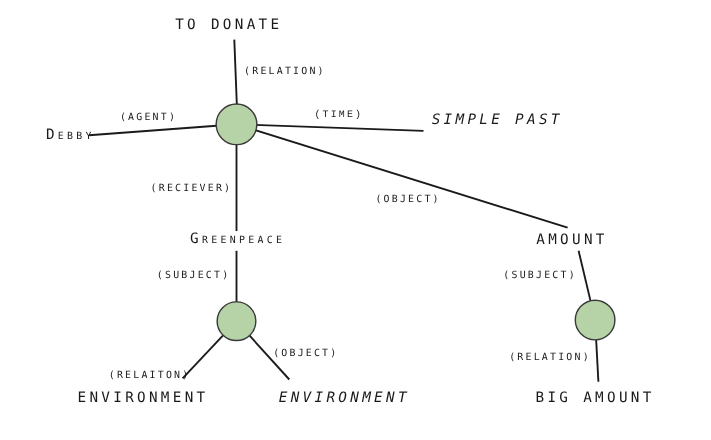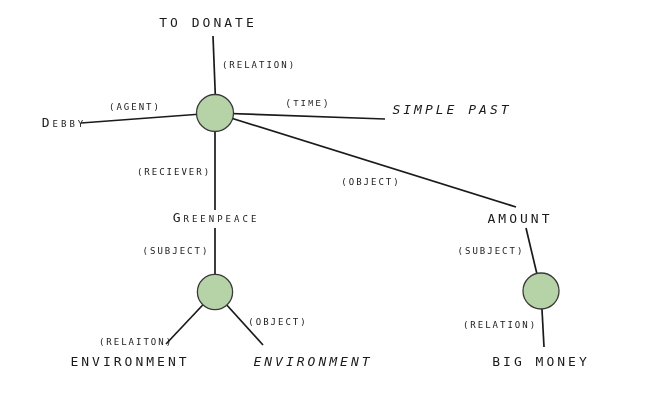--- a/index.html
+++ b/index.html
@@ -66,21 +66,21 @@
     <circle cx="541" cy="291" r="18"></circle>
   </svg>
 
   <div class="node-label" style="left:208px; top:15px;">TO DONATE</div>
   <div class="node-label" style="left:41px;  top:115px;padding-left:46px;">Debby</div>
   <div class="node-label" style="left:452px; top:102px;font-style:italic;">SIMPLE PAST</div>
   <div class="node-label" style="left:216px; top:210px;">Greenpeace</div>
   <div class="node-label" style="left:520px; top:211px;">AMOUNT</div>
   <div class="node-label" style="left:130px; top:354px;">ENVIRONMENT</div>
   <div class="node-label" style="left:313px; top:354px;font-style:italic;">ENVIRONMENT</div>
-  <div class="node-label" style="left:541px; top:354px;">BIG MONEY</div>
+  <div class="node-label" style="left:541px; top:354px;">BIG AMOUNT</div>
 
   <div class="edge-label" style="left:259px; top:60px;">(RELATION)</div>
   <div class="edge-label" style="left:135px; top:102px;">(AGENT)</div>
   <div class="edge-label" style="left:308px; top:99px;font-family:Liberation Mono, monospace;">(TIME)</div>
   <div class="edge-label" style="left:174px; top:167px;">(RECIEVER)</div>
   <div class="edge-label" style="left:371px; top:177px;">(OBJECT)</div>
   <div class="edge-label" style="left:176px; top:246px;">(SUBJECT)</div>
   <div class="edge-label" style="left:136px; top:337px;">(RELAITON)</div>
   <div class="edge-label" style="left:278px; top:317px;">(OBJECT)</div>
   <div class="edge-label" style="left:491px; top:246px;">(SUBJECT)</div>

